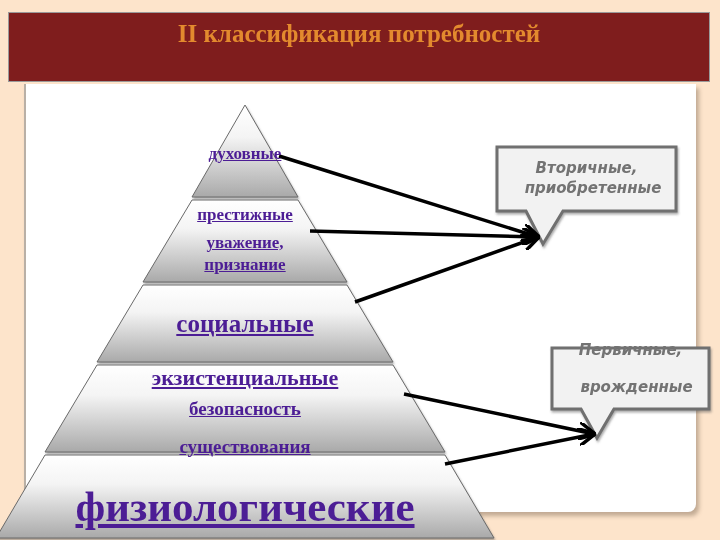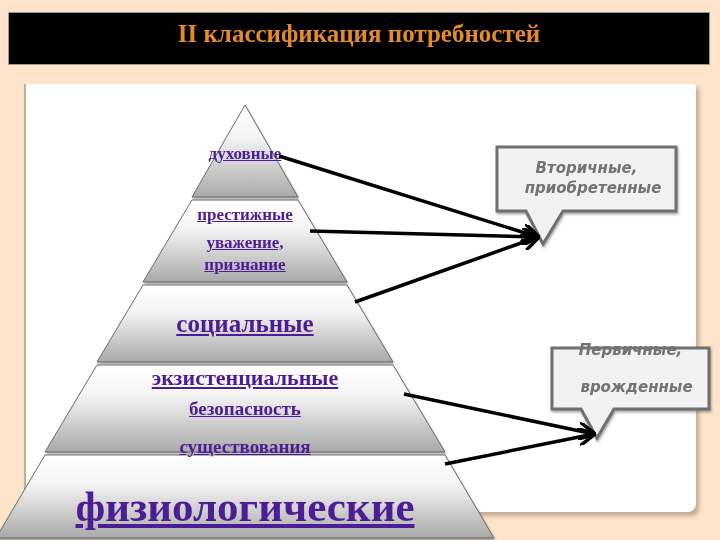--- a/index.html
+++ b/index.html
@@ -1,18 +1,18 @@
 <!DOCTYPE html>
 <html><head>
 <meta charset="utf-8">
 <style>
   html, body { margin:0; padding:0; }
   body { width:720px; height:540px; overflow:hidden; position:relative; background:#fde4cb; font-family:"Liberation Serif", serif; }
   .card { position:absolute; left:24px; top:84px; width:670px; height:428px; background:#ffffff; border-left:2px solid #b9b0a6; border-bottom-right-radius:8px; box-shadow: 3px 4px 4px rgba(120,100,80,0.45); }
-  .title-banner { position:absolute; left:8px; top:12px; width:702px; height:53px; background:#000000; border:1px solid #9a9a9a; box-sizing:border-box; text-align:center; color:#e38a2e; font-weight:bold; font-size:25px; line-height:31px; padding-top:5px; }
+  .title-banner { position:absolute; left:8px; top:12px; width:702px; height:70px; background:#7f1d1d; border:1px solid #9a9a9a; box-sizing:border-box; text-align:center; color:#e38a2e; font-weight:bold; font-size:25px; line-height:31px; padding-top:5px; }
   .title-banner div { white-space:nowrap; }
   svg.diagram { position:absolute; left:0; top:0; }
   .layer-text { position:absolute; text-align:center; color:#4c1d95; font-weight:bold; white-space:nowrap;text-decoration:underline; }
   .callout-text { position:absolute; text-align:center; color:#737373; font-family:"DejaVu Sans", sans-serif; font-style:italic; font-weight:bold; font-size:15px; line-height:20px; white-space:nowrap; }
 </style>
 </head>
 <body>
 
 <div class="card"></div>
 

